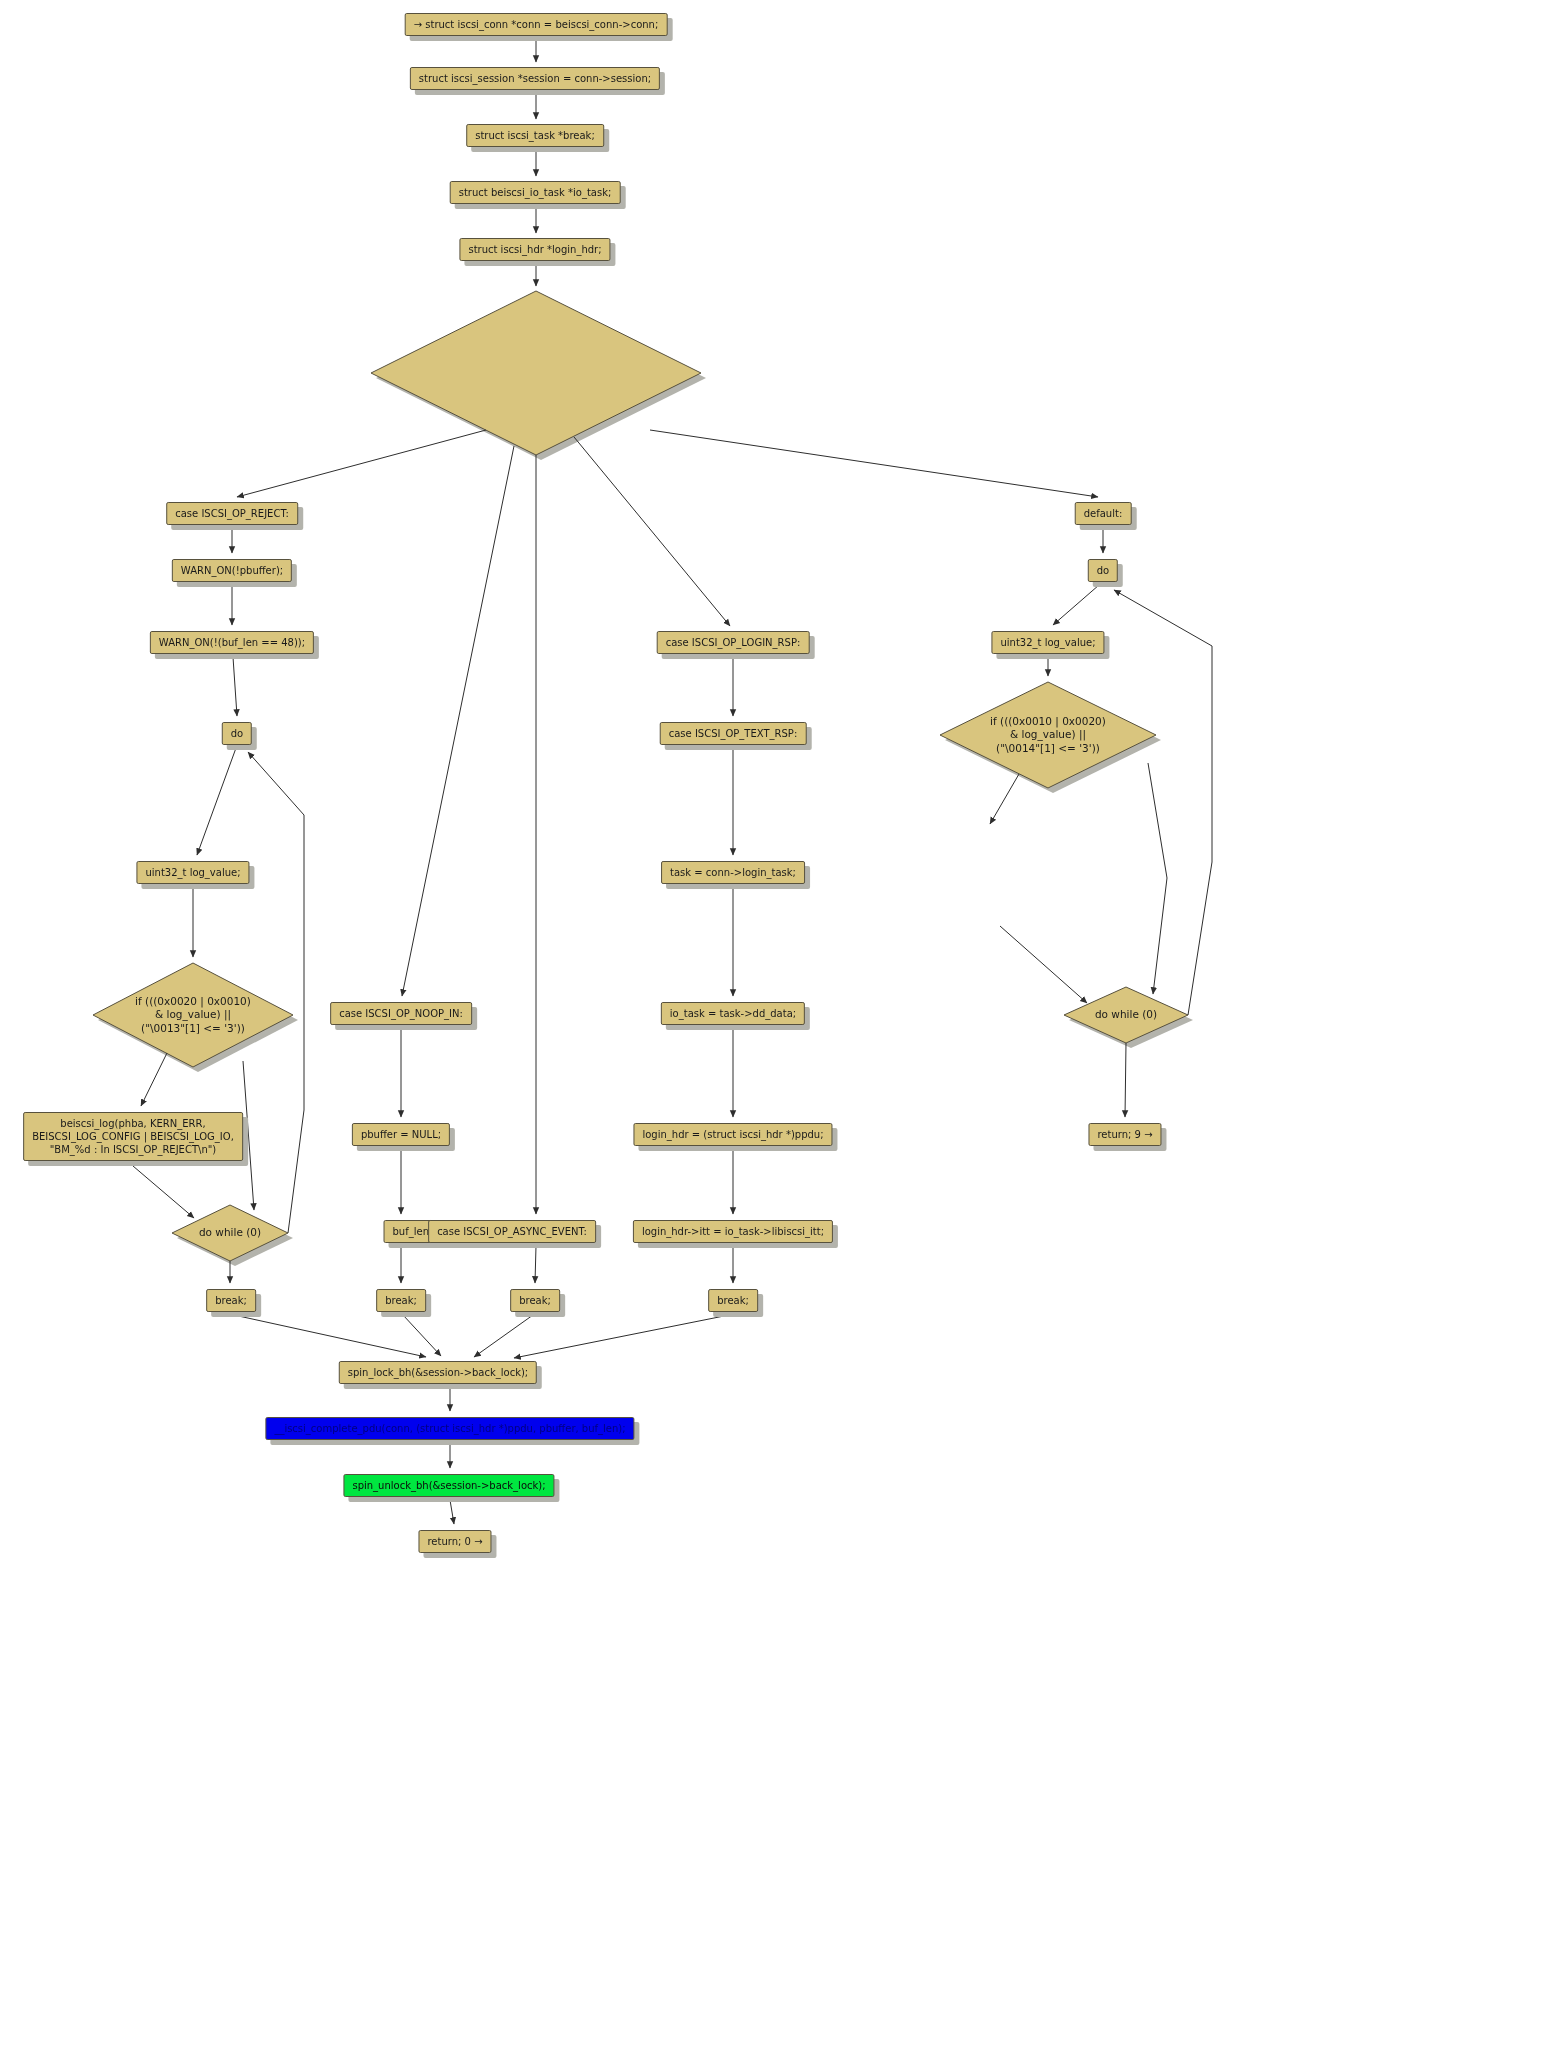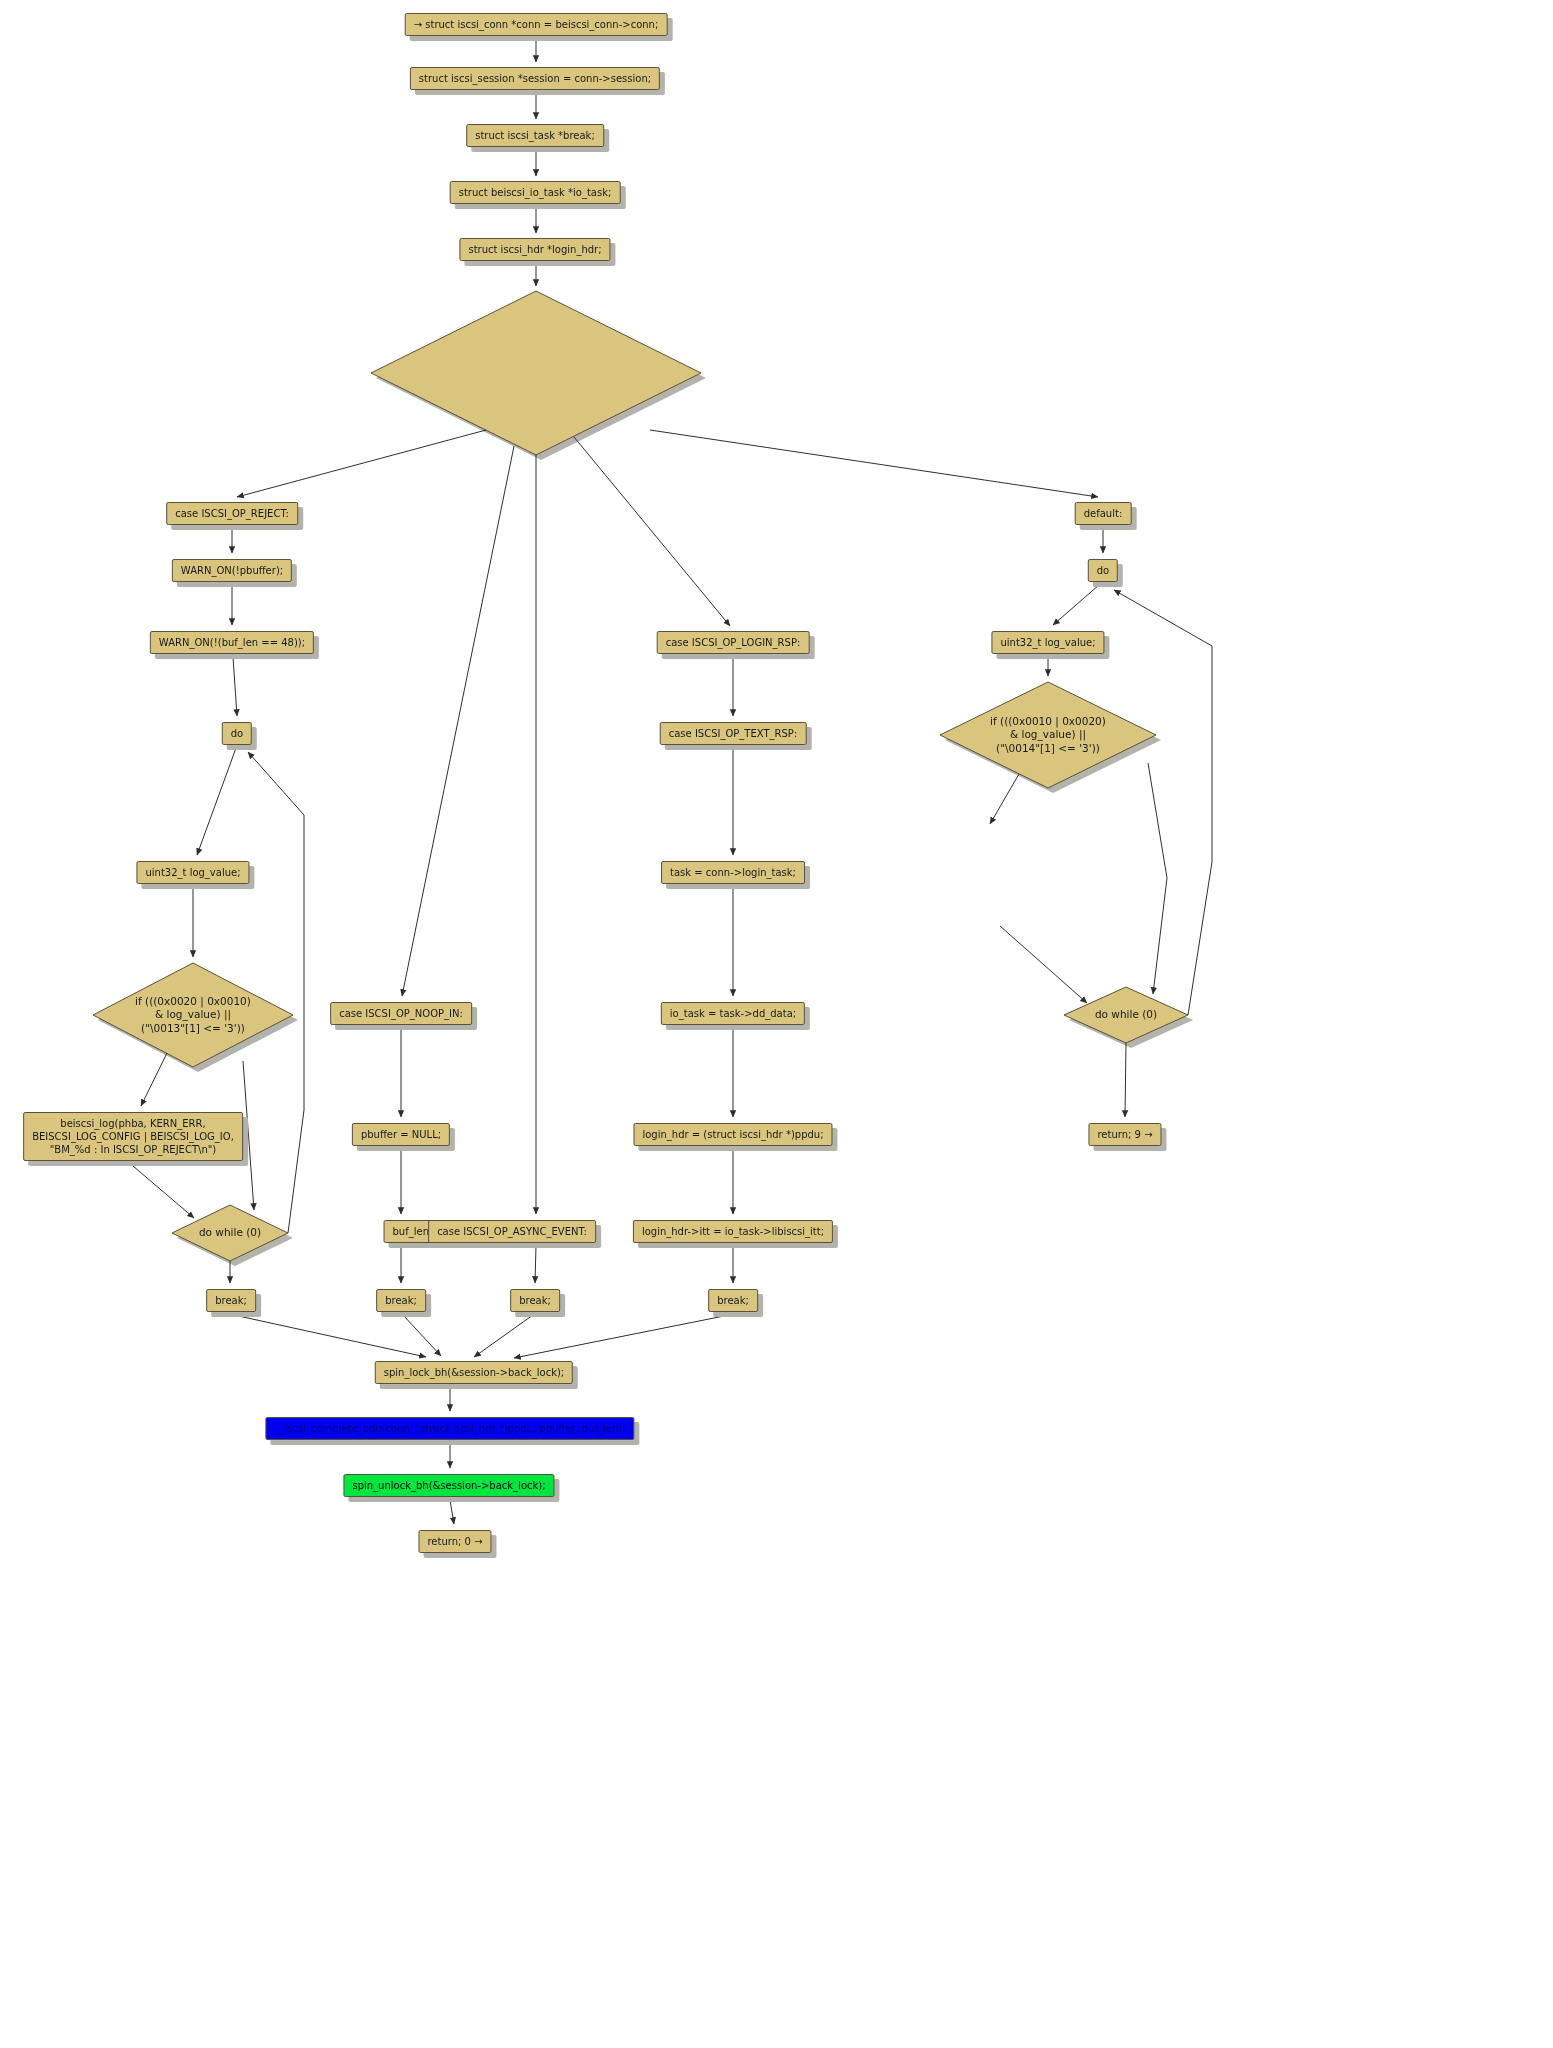--- a/index.html
+++ b/index.html
@@ -130,21 +130,21 @@
   <div class="node" style="left:733px;top:1002px">io_task = task-&gt;dd_data;</div>
   <div class="node" style="left:733px;top:1123px">login_hdr = (struct iscsi_hdr *)ppdu;</div>
   <div class="node" style="left:733px;top:1220px">login_hdr-&gt;itt = io_task-&gt;libiscsi_itt;</div>
   <div class="node" style="left:733px;top:1289px">break;</div>
 
   <div class="node" style="left:1103px;top:502px">default:</div>
   <div class="node" style="left:1103px;top:559px">do</div>
   <div class="node" style="left:1048px;top:631px">uint32_t log_value;</div>
   <div class="node" style="left:1125px;top:1123px">return; 9 →</div>
 
-  <div class="node" style="left:474px;top:1361px">spin_lock_bh(&amp;session-&gt;back_lock);</div>
+  <div class="node" style="left:438px;top:1361px">spin_lock_bh(&amp;session-&gt;back_lock);</div>
   <div class="node blue" style="left:450px;top:1417px">__iscsi_complete_pdu(conn, (struct iscsi_hdr *)ppdu, pbuffer, buf_len);</div>
   <div class="node green" style="left:449px;top:1474px">spin_unlock_bh(&amp;session-&gt;back_lock);</div>
   <div class="node" style="left:455px;top:1530px">return; 0 →</div>
 
   <div class="dlabel" style="left:93px;top:963px;width:200px;height:104px">if (((0x0020 | 0x0010)
 &amp; log_value) ||
 ("\0013"[1] &lt;= '3'))</div>
   <div class="dlabel" style="left:172px;top:1205px;width:116px;height:56px">do while (0)</div>
   <div class="dlabel" style="left:940px;top:682px;width:216px;height:106px">if (((0x0010 | 0x0020)
 &amp; log_value) ||

